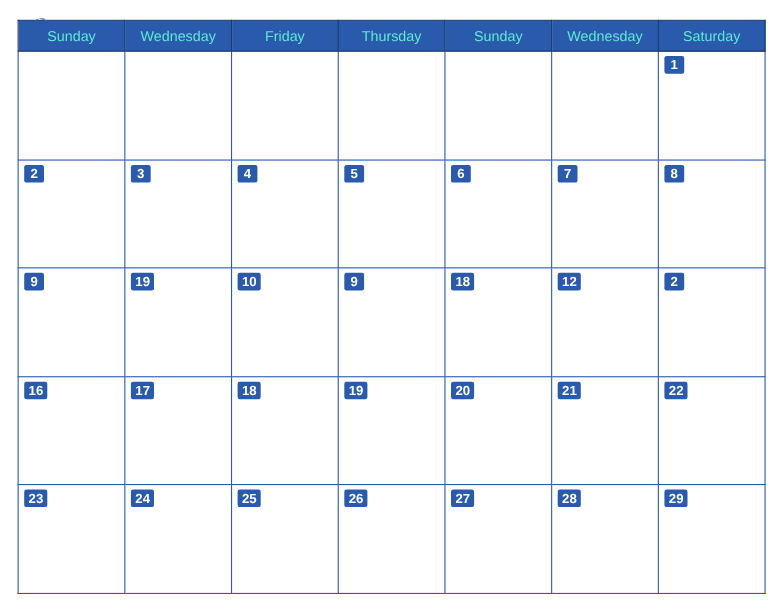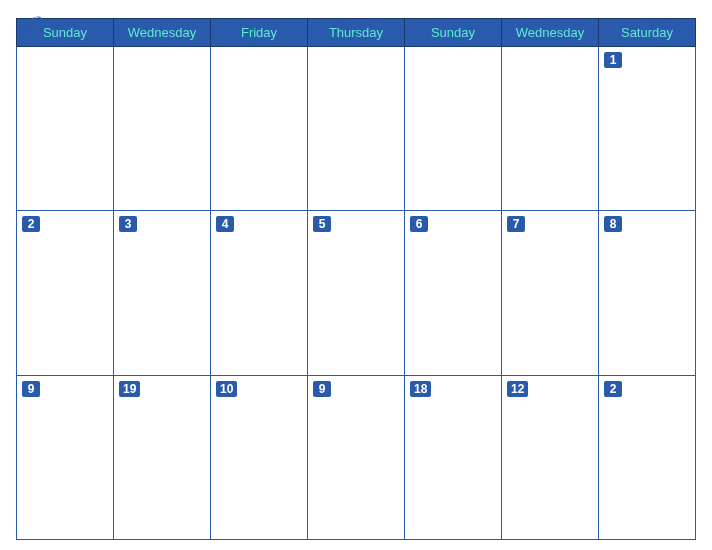--- a/index.html
+++ b/index.html
@@ -153,14 +153,32 @@
       </tr>
       <tr>
         <td><span class="day-num">9</span></td>
         <td><span class="day-num">19</span></td>
         <td><span class="day-num">10</span></td>
         <td><span class="day-num">9</span></td>
         <td><span class="day-num">18</span></td>
         <td><span class="day-num">12</span></td>
         <td><span class="day-num">2</span></td>
       </tr>
+      <tr>
+        <td><span class="day-num">16</span></td>
+        <td><span class="day-num">17</span></td>
+        <td><span class="day-num">18</span></td>
+        <td><span class="day-num">19</span></td>
+        <td><span class="day-num">20</span></td>
+        <td><span class="day-num">21</span></td>
+        <td><span class="day-num">22</span></td>
+      </tr>
+      <tr>
+        <td><span class="day-num">23</span></td>
+        <td><span class="day-num">24</span></td>
+        <td><span class="day-num">25</span></td>
+        <td><span class="day-num">26</span></td>
+        <td><span class="day-num">27</span></td>
+        <td><span class="day-num">28</span></td>
+        <td><span class="day-num">29</span></td>
+      </tr>
     </tbody>
 </table>
 
 </body></html>

